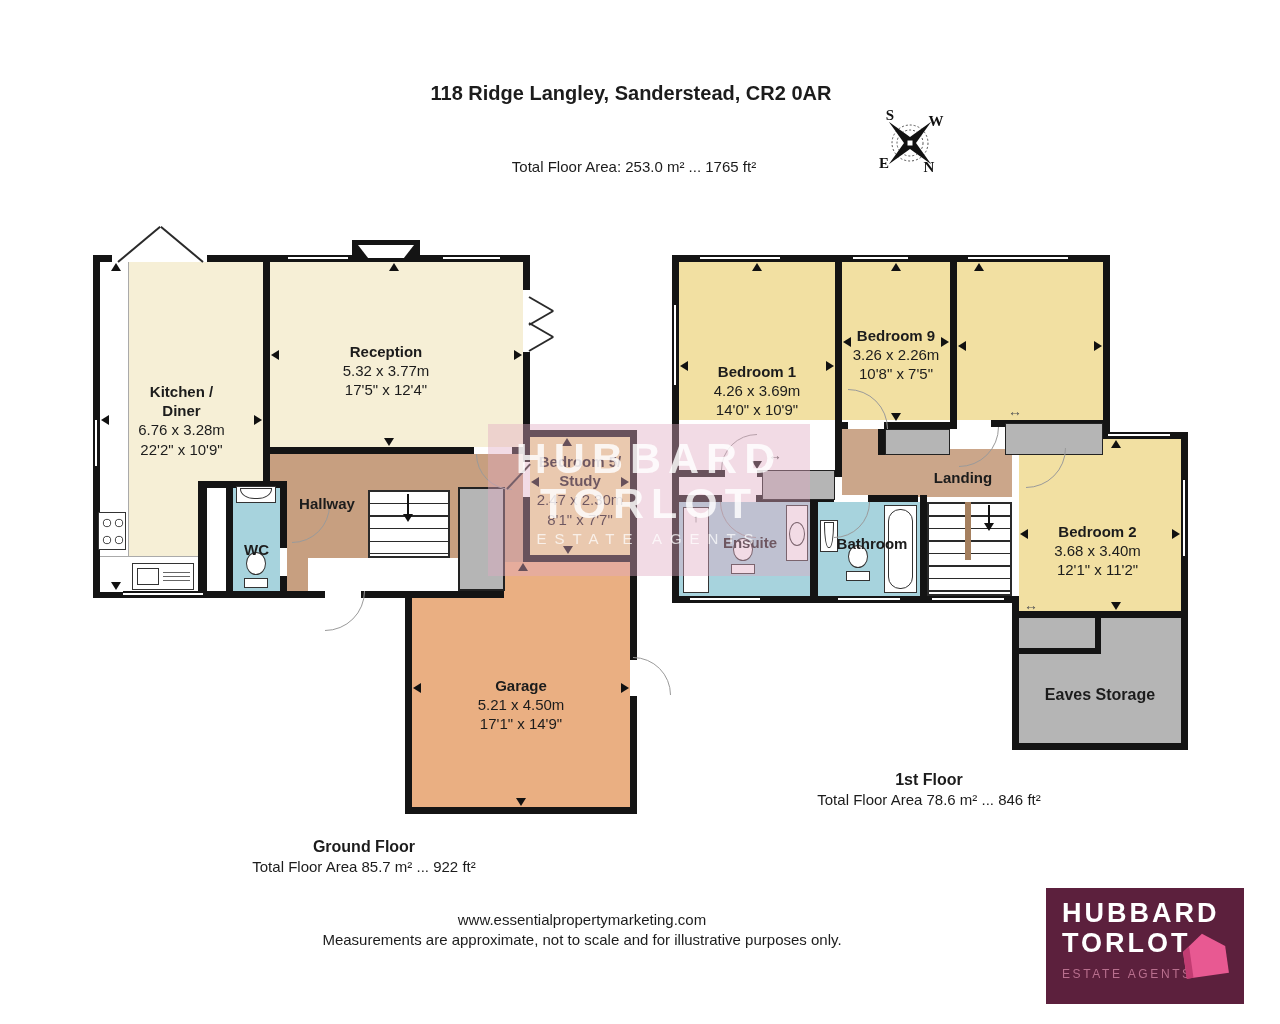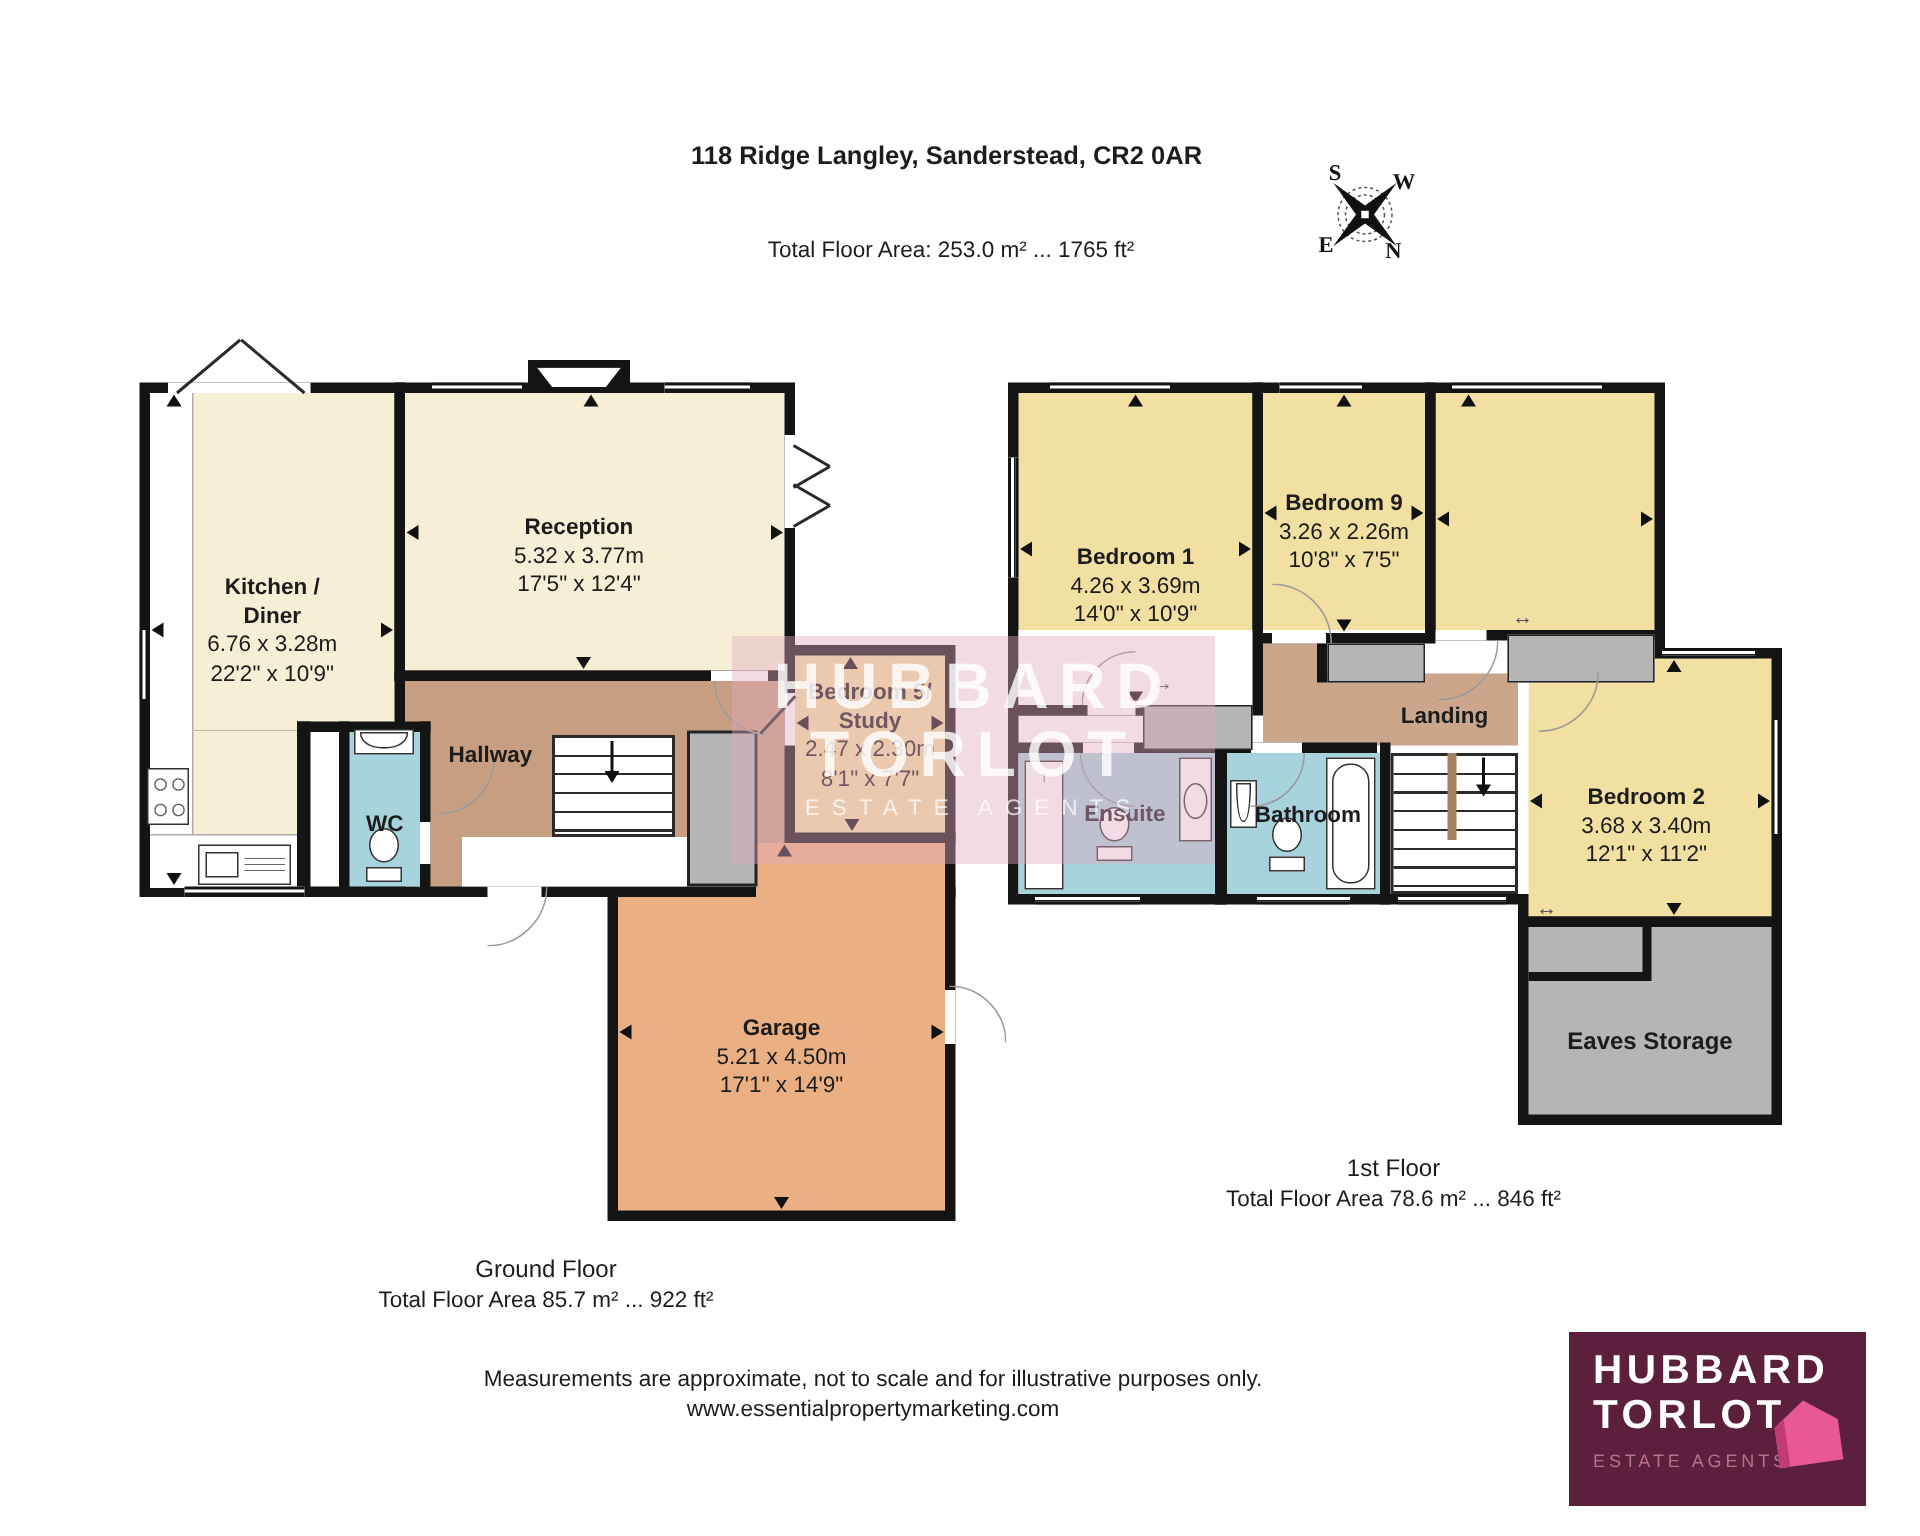--- a/index.html
+++ b/index.html
@@ -49,24 +49,24 @@
                      radial-gradient(circle at 20px 27px,#fff 3px,#444 3.6px,#fff 4.6px,transparent 5px);}
   .tri{position:absolute;width:0;height:0;border:5px solid transparent;}
   .tri-t{top:1px;border-bottom:8px solid #111;border-top:none;}
   .tri-b{bottom:1px;border-top:8px solid #111;border-bottom:none;}
   .tri-l{left:1px;border-right:8px solid #111;border-left:none;}
   .tri-r{right:1px;border-left:8px solid #111;border-right:none;}
   .darrow{position:absolute;width:2px;background:#111;}
   .darrow::after{content:'';position:absolute;left:-4px;bottom:-7px;border:5px solid transparent;border-top:8px solid #111;}
   .slide{position:absolute;color:#555;font-size:14px;line-height:1;}
   .fireplace-in{position:absolute;background:#fff;clip-path:polygon(0 0,100% 0,82% 100%,18% 100%);}
-  #title{position:absolute;left:306px;top:82px;width:650px;text-align:center;font-size:17px;font-weight:700;margin-top:12px;}
+  #title{position:absolute;left:306px;top:82px;width:650px;text-align:center;font-size:20px;font-weight:700;}
   #totalarea{position:absolute;left:309px;top:158px;width:650px;text-align:center;font-size:15px;}
   .floor-caption{position:absolute;text-align:center;}
-  .fc1{display:block;font-weight:400;font-size:16px;}
+  .fc1{display:block;font-weight:700;font-size:16px;}
   .fc2{display:block;font-size:15px;margin-top:2px;}
   #disclaimer{position:absolute;left:232px;top:910px;width:700px;text-align:center;font-size:15px;line-height:1.35;}
   #watermark{position:absolute;left:488px;top:424px;width:322px;height:152px;z-index:6;
     text-align:center;padding-top:12px;box-sizing:border-box;pointer-events:none;}
   .wm-big{display:block;font-size:43px;font-weight:700;letter-spacing:7px;color:rgba(255,255,255,0.82);line-height:1.04;}
   .wm-small{display:block;font-size:15px;letter-spacing:8px;color:rgba(255,255,255,0.72);margin-top:5px;}
   #logo{position:absolute;left:1046px;top:888px;width:198px;height:116px;box-sizing:border-box;padding:10px 0 0 16px;}
   .logo-line{display:block;color:#fff;font-weight:700;font-size:27px;letter-spacing:3px;line-height:1.12;}
   .logo-tag{display:block;color:#b96f8e;font-size:12px;letter-spacing:2.6px;margin-top:9px;}
   #logo-house{position:absolute;right:12px;bottom:20px;}
@@ -338,22 +338,22 @@
   <div class="floor-caption" style="left:139px;top:838px;width:450px;">
     <span class="fc1">Ground Floor</span>
     <span class="fc2">Total Floor Area 85.7 m² ... 922 ft²</span>
   </div>
   <div class="floor-caption" style="left:704px;top:771px;width:450px;">
     <span class="fc1">1st Floor</span>
     <span class="fc2">Total Floor Area 78.6 m² ... 846 ft²</span>
   </div>
 
   <div id="disclaimer">
+    <span style="display:block;">www.essentialpropertymarketing.com</span>
     <span style="display:block;">Measurements are approximate, not to scale and for illustrative purposes only.</span>
-    <span style="display:block;">www.essentialpropertymarketing.com</span>
   </div>
 
   <div id="logo" style="background: rgb(92, 32, 61);">
     <span class="logo-line">HUBBARD</span>
     <span class="logo-line">TORLOT</span>
     <span class="logo-tag">ESTATE AGENTS</span>
     <svg id="logo-house" width="58" height="58" viewBox="0 0 60 60">
       <g transform="rotate(-8 30 30)">
         <polygon points="10,24 32,8 54,24 54,52 10,52" fill="#E85992"></polygon>
         <polygon points="10,24 17,19.5 17,52 10,52" fill="#C23C72"></polygon>

